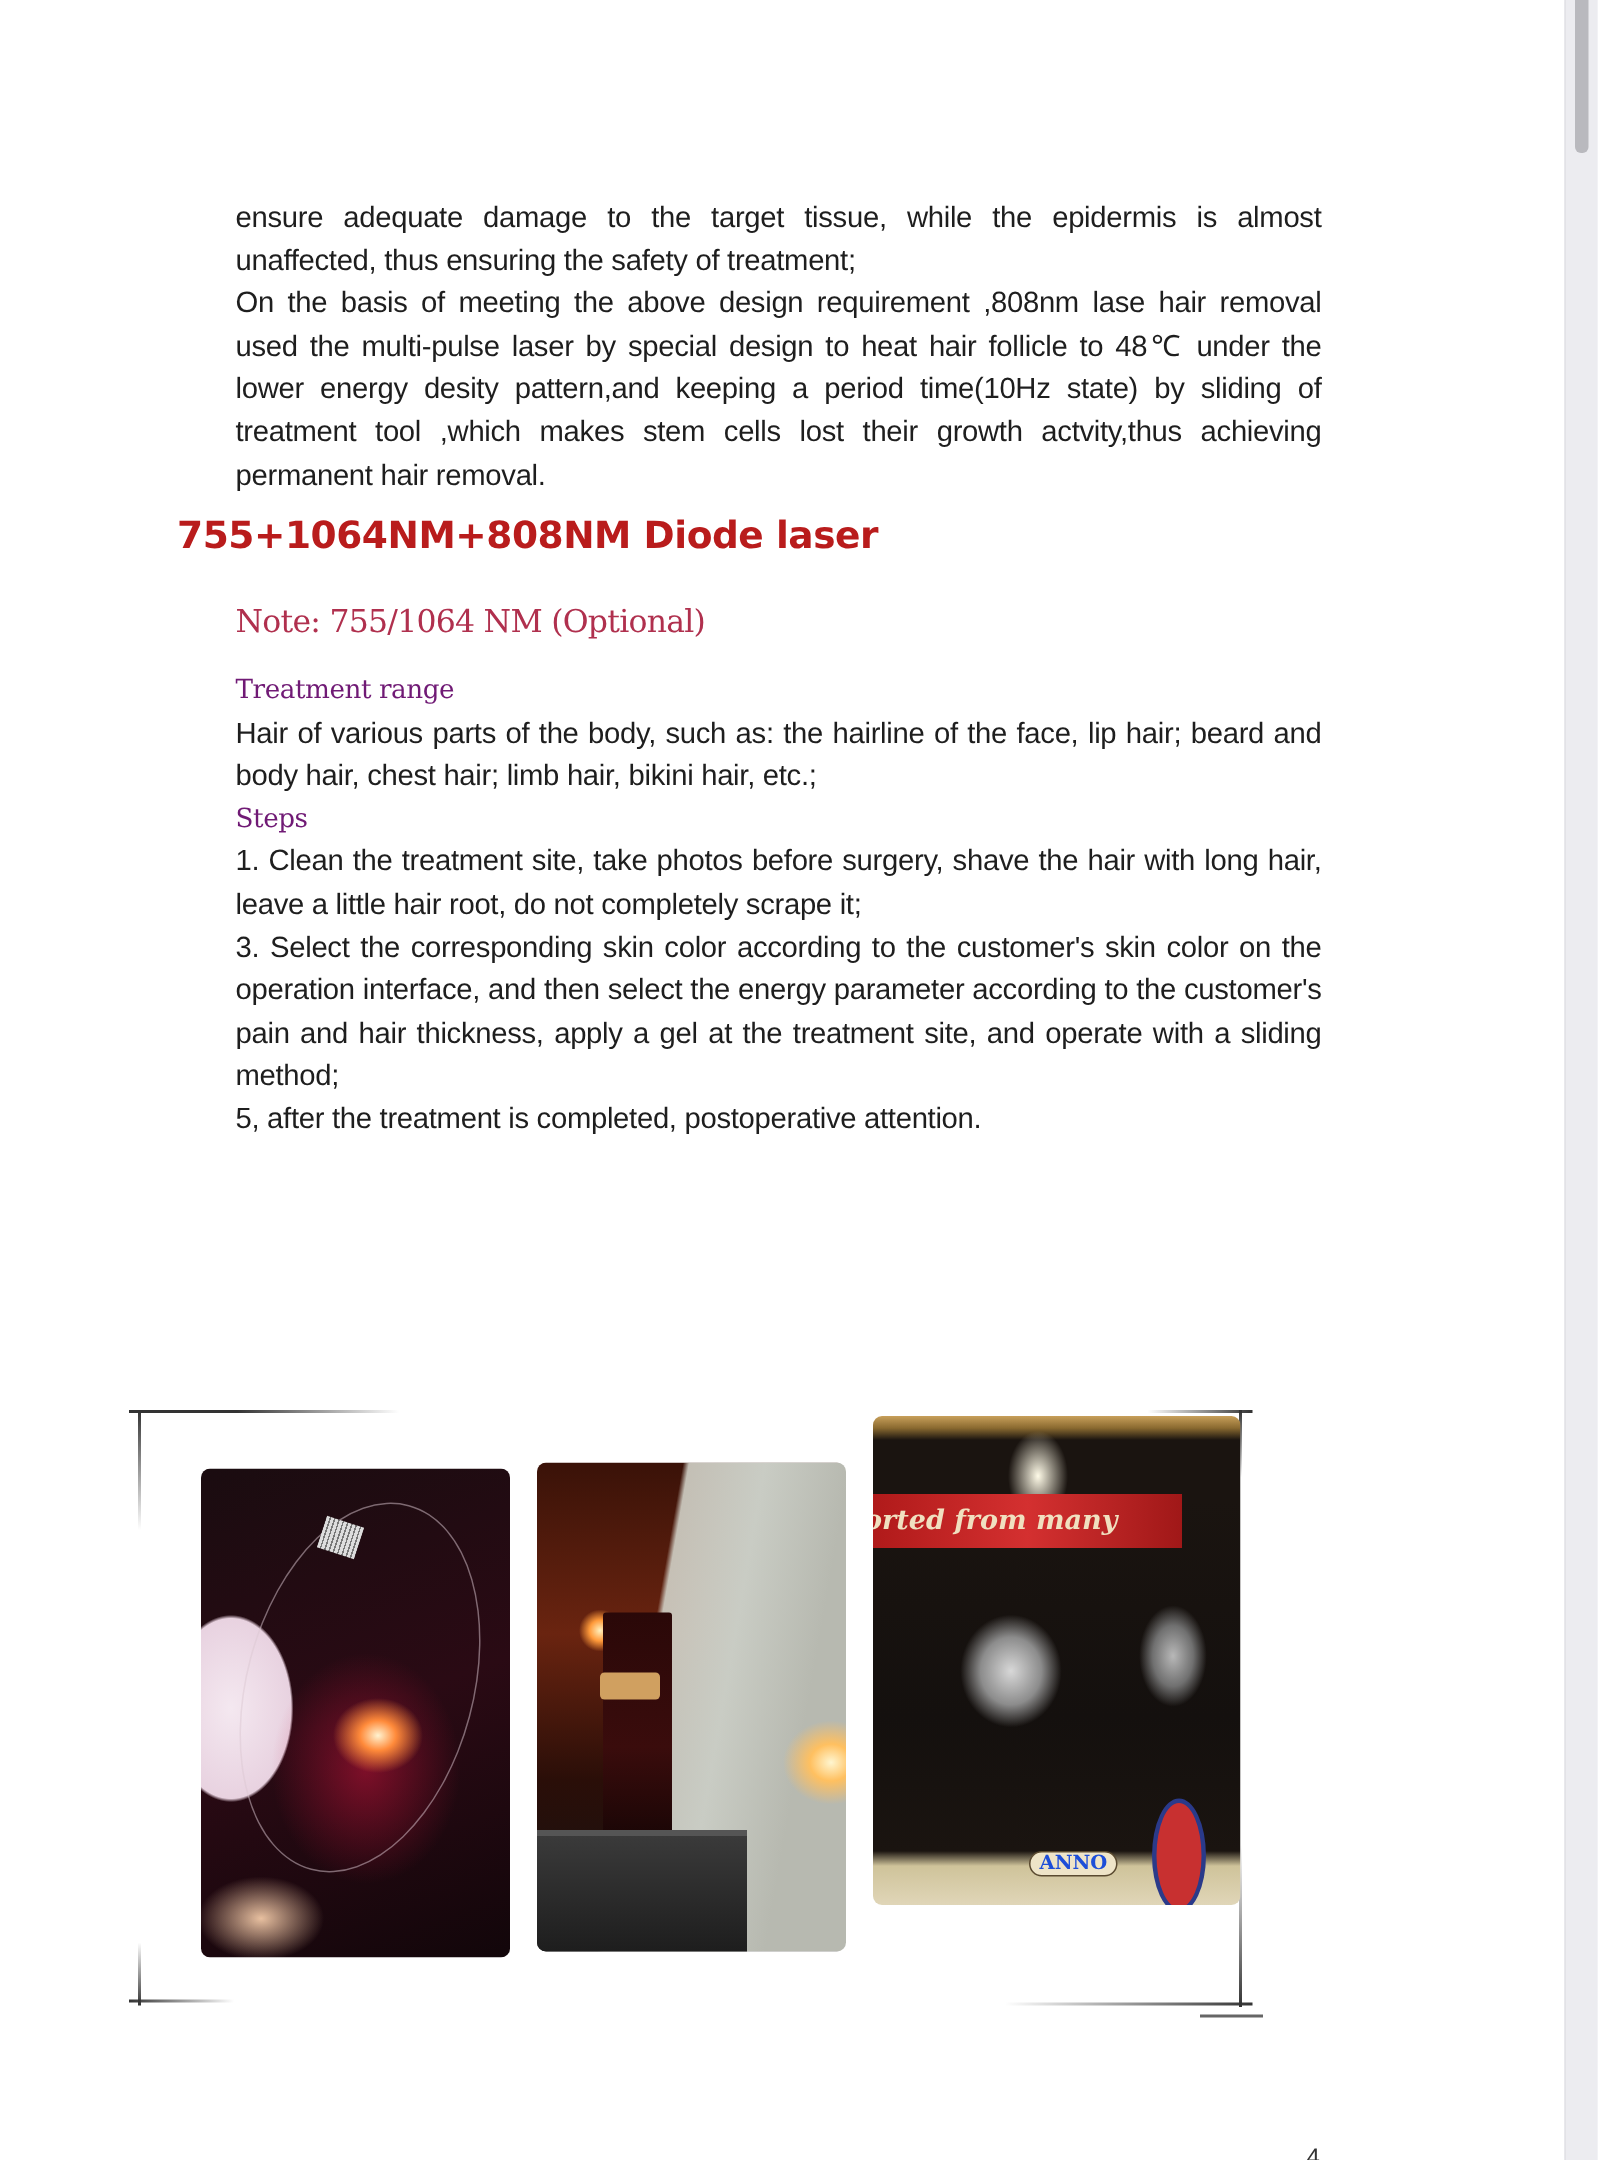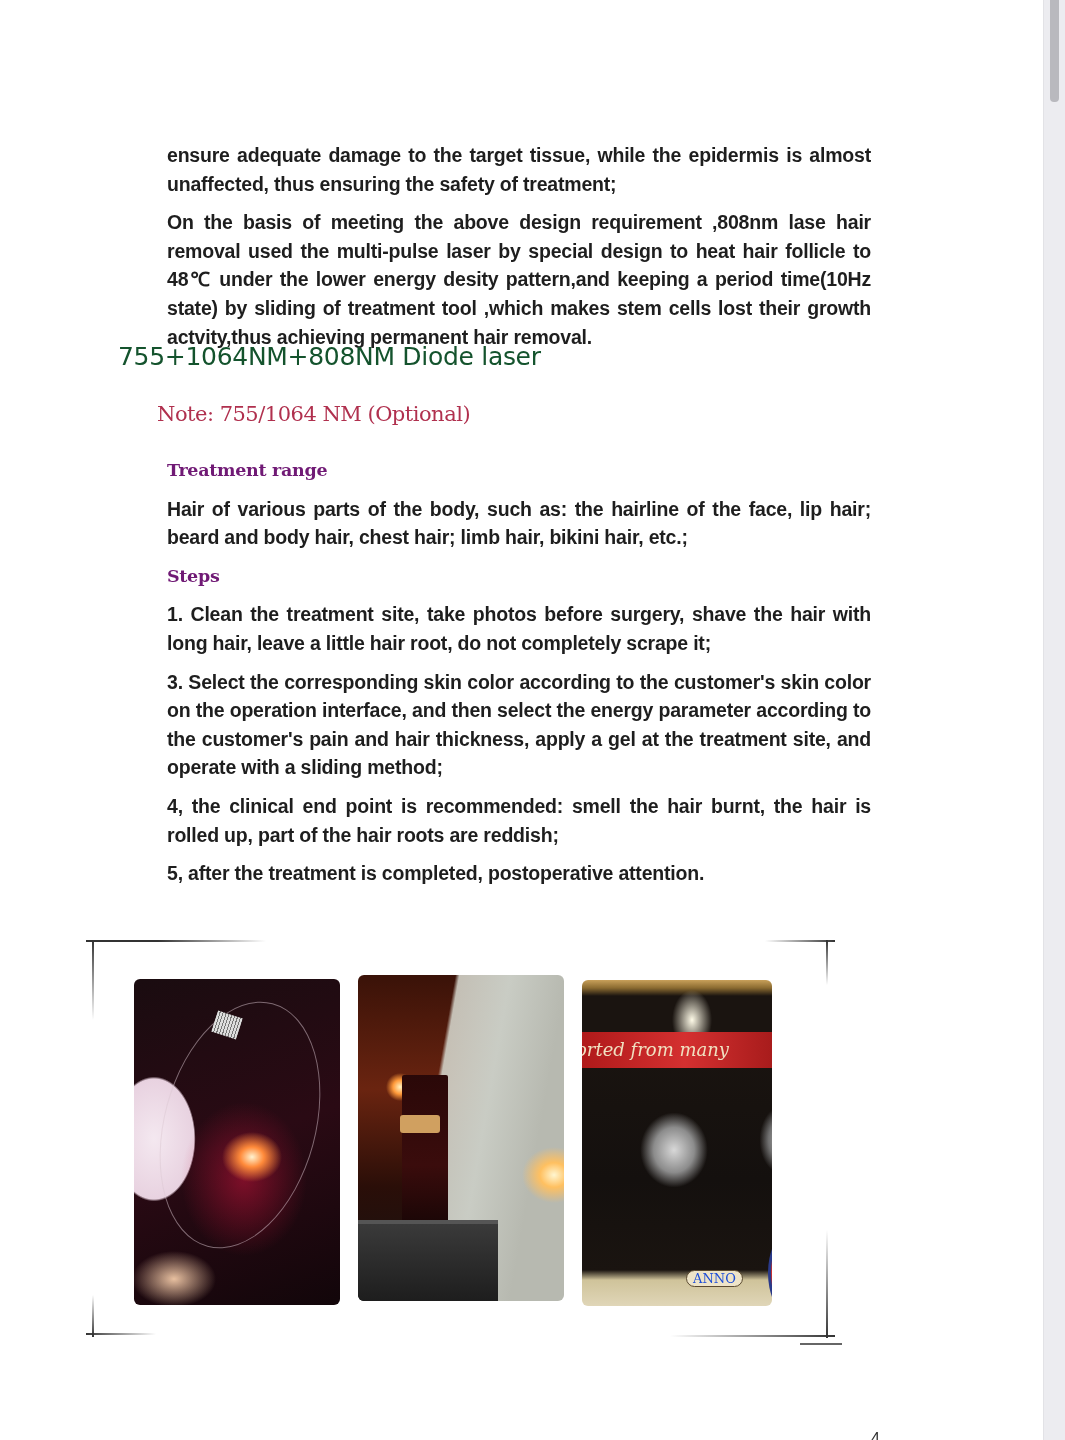--- a/index.html
+++ b/index.html
@@ -25,25 +25,25 @@
       position: absolute; left: 6px; top: 0;
       width: 9px; height: 102px;
       background: #b9b9be; border-radius: 0 0 4px 4px;
     }
     .body-text {
       position: absolute; left: 157px; width: 724px;
       font-family: "Liberation Sans Narrow", "Liberation Sans", sans-serif;
       font-size: 19.5px; line-height: 28.6px;
       color: #1e1e1e; letter-spacing: -0.2px;
     }
-    .body-text p { margin: 10px; text-align: justify; text-align-last: left; font-weight: bold; }
+    .body-text p { margin: 0; text-align: justify; text-align-last: left; }
     .heading {
       position: absolute; left: 118px; top: 342px;
-      font-family: "DejaVu Sans", sans-serif; font-weight: normal;
-      font-size: 25px; color: #14532d; letter-spacing: -0.3px;
+      font-family: "DejaVu Sans", sans-serif; font-weight: bold;
+      font-size: 25px; color: #b91c1c; letter-spacing: -0.3px;
     }
     .note {
       position: absolute; left: 157px; top: 402px;
       font-family: "DejaVu Serif", serif;
       font-size: 21px; color: #b0304e; letter-spacing: -0.5px;
     }
     .label {
       font-family: "DejaVu Serif", serif; color: #701a75;
       font-size: 17.5px; letter-spacing: -0.3px;
     }
@@ -86,26 +86,27 @@
     .photo-2 .glass-label {
       position: absolute; left: 42px; top: 140px; width: 40px; height: 18px;
       background: #d0a060; border-radius: 3px;
     }
     .photo-2 .case {
       position: absolute; left: 0; top: 245px; width: 140px; height: 81px;
       background: linear-gradient(180deg, #3a3a3a, #1c1c1c);
       border-top: 4px solid #555;
     }
     .photo-3 {
-      left: 582px; top: 980px; width: 190px; height: 326px;
+      left: 582px; top: 944px; width: 245px; height: 326px;
       background:
         radial-gradient(ellipse 45px 50px at 92px 170px, #d8d8d8 0%, #8c8c8c 45%, rgba(0,0,0,0) 75%),
         radial-gradient(ellipse 30px 45px at 200px 160px, #b8b8b8 0%, #707070 45%, rgba(0,0,0,0) 75%),
         radial-gradient(ellipse 20px 30px at 110px 40px, #fffbe8 0%, rgba(255,240,200,0) 100%),
         linear-gradient(180deg, #c8a05a 0px, #8a6a30 8px, #1a1410 16px, #1a1410 56px, #14100e 200px, #1a1410 290px, #cfc39a 300px, #e0d6b8 326px);
+      font-weight: bold;
     }
     .photo-3 .band {
       position: absolute; left: 0; top: 52px; width: 206px; height: 36px;
       background: linear-gradient(90deg, #b01a1a, #d43030 50%, #a01818);
       color: #f0e0c0; font-family: "DejaVu Serif", serif; font-style: italic;
       font-size: 18px; line-height: 36px; white-space: nowrap; overflow: hidden;
     }
     .photo-3 .band-text { margin-left: -6px; }
     .photo-3 .anno {
       position: absolute; left: 104px; top: 290px;
@@ -135,21 +136,20 @@
   <div class="heading">755+1064NM+808NM Diode laser</div>
 
   <div class="note">Note: 755/1064 NM (Optional)</div>
 
   <div class="body-text" style="top:446px;">
     <p class="label">Treatment range</p>
     <p>Hair of various parts of the body, such as: the hairline of the face, lip hair; beard and body hair, chest hair; limb hair, bikini hair, etc.;</p>
     <p class="label">Steps</p>
     <p>1. Clean the treatment site, take photos before surgery, shave the hair with long hair, leave a little hair root, do not completely scrape it;</p>
     <p>3. Select the corresponding skin color according to the customer's skin color on the operation interface, and then select the energy parameter according to the customer's pain and hair thickness, apply a gel at the treatment site, and operate with a sliding method;</p>
-    <p>4, the clinical end point is recommended: smell the hair burnt, the hair is rolled up, part of the hair roots are reddish;</p>
     <p>5, after the treatment is completed, postoperative attention.</p>
   </div>
 
   <div class="frame-line" style="left:86px;top:940px;width:180px;height:2px;background:linear-gradient(90deg,#333,#333 40%,rgba(60,60,60,0));"></div>
   <div class="frame-line" style="left:92px;top:940px;width:2px;height:80px;background:linear-gradient(180deg,#333,rgba(60,60,60,0));"></div>
   <div class="frame-line" style="left:92px;top:1295px;width:2px;height:42px;background:linear-gradient(0deg,#333,rgba(60,60,60,0));"></div>
   <div class="frame-line" style="left:86px;top:1333px;width:70px;height:2px;background:linear-gradient(90deg,#333,rgba(60,60,60,0));"></div>
   <div class="frame-line" style="left:765px;top:940px;width:70px;height:2px;background:linear-gradient(270deg,#333,rgba(60,60,60,0));"></div>
   <div class="frame-line" style="left:826px;top:940px;width:2px;height:45px;background:linear-gradient(180deg,#333,rgba(60,60,60,0));"></div>
   <div class="frame-line" style="left:826px;top:1230px;width:2px;height:108px;background:linear-gradient(0deg,#333,rgba(60,60,60,0));"></div>

